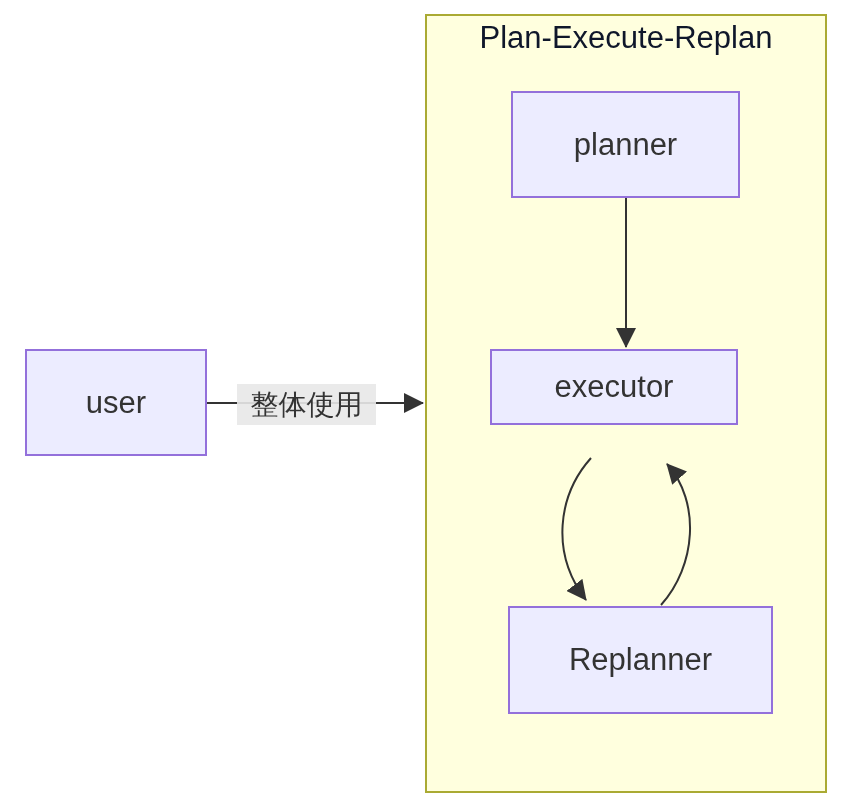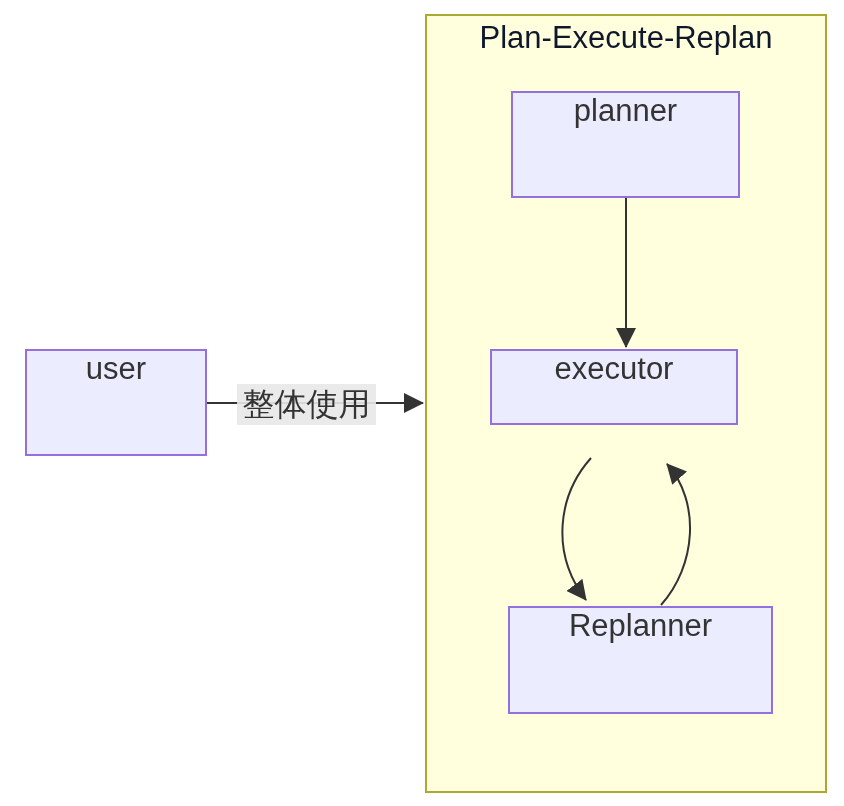--- a/index.html
+++ b/index.html
@@ -43,20 +43,21 @@
   .edges-svg {
     position: absolute;
     left: 0;
     top: 0;
     z-index: 2;
   }
   
   .node {
     position: absolute;
     display: flex;
+    align-items: center;
     justify-content: center;
     background: #ECECFF;
     border: 2px solid #9370DB;
     box-sizing: border-box;
     font-size: 31px;
     color: #333333;
     z-index: 3;
   }
   .node-user      { left: 15px;  top: 349px; width: 182px; height: 107px; margin-left: 10px; }
   .node-planner   { left: 511px; top: 91px;  width: 229px; height: 107px; }
@@ -66,21 +67,21 @@
   .edge-label {
     position: absolute;
     left: 237px;
     top: 384px;
     width: 139px;
     height: 41px;
     background: rgba(232, 232, 232, 0.9);
     display: flex;
     align-items: center;
     justify-content: center;
-    font-size: 32px;
+    font-size: 28px;
     line-height: 41px;
     color: #333333;
     z-index: 4;
     white-space: nowrap;
   }
 </style>
 </head>
 <body>
 
 <div class="canvas">

